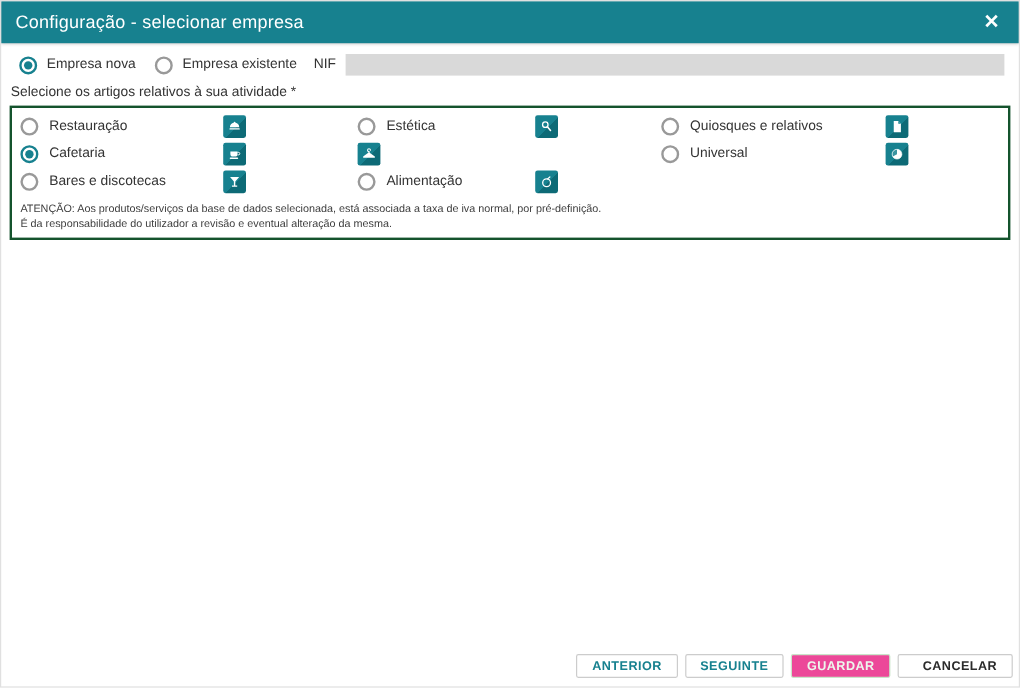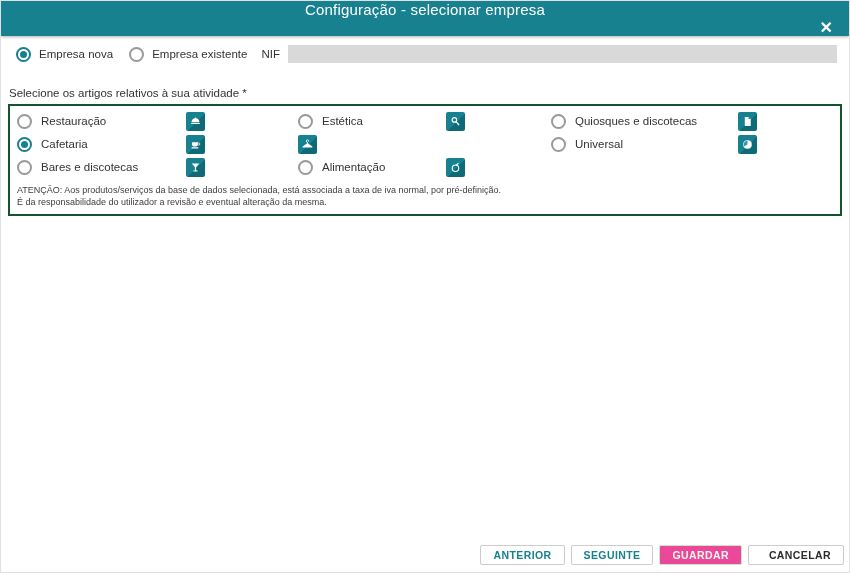--- a/index.html
+++ b/index.html
@@ -1,40 +1,40 @@
 <!DOCTYPE html>
 <html><head>
 <meta charset="utf-8">
 <style>
   * { margin:0; padding:0; box-sizing:border-box; }
   body { width:850px; height:573px; background:#fff; font-family:"Liberation Sans", sans-serif; }
   .dialog { width:850px; height:573px; position:relative; background:#fff; border:1px solid #e0e0e0; overflow:hidden; }
 
   
   .titlebar { height:35px; background:#17818F; display:flex; align-items:center; padding:0 12px;
-              box-shadow:0 1px 3px rgba(0,0,0,.3); position:relative; z-index:2;flex-direction:column; }
+              box-shadow:0 1px 3px rgba(0,0,0,.3); position:relative; z-index:2; }
   .titlebar .title { color:#fff; font-size:15px; letter-spacing:.2px; }
   .titlebar .close { margin-left:auto; color:#fff; font-size:16px; font-weight:bold; cursor:pointer; line-height:1; padding:2px 4px; }
 
   
   .row1 { display:flex; align-items:center; margin:9px 12px 0 15px; height:18px; }
   .pair { display:flex; align-items:center; gap:8px; }
   .pair + .pair { margin-left:16px;justify-content:center; }
   .lbl { font-size:11.5px; color:#333; white-space:nowrap; }
   .nif-label { font-size:11.5px; color:#333; margin-left:14px; }
   .nif-input { flex:1; height:18px; margin-left:8px; background:#d9d9d9; border:none; outline:none;
                font-size:11.5px; padding:0 6px; color:#333; }
 
   
   .radio { width:15px; height:15px; min-width:15px; border:2px solid #999; border-radius:50%;
            background:#fff; position:relative; display:inline-block; cursor:pointer; }
   .radio.selected { border-color:#17818F; }
   .radio.selected::after { content:""; position:absolute; inset:2px; border-radius:50%; background:#17818F; }
 
-  .prompt { font-size:11.5px; color:#333; margin:24px 12px 5px 8px; }
+  .prompt { font-size:11.5px; color:#333; margin:8px 12px 5px 8px; }
 
   
   .panel { margin:0 7px; border:2px solid #14532d; padding:5px 7px 6px 7px; background:#fff; }
   .grid { display:grid; grid-template-columns:281px 253px 1fr; row-gap:3px; }
   .cell { height:20px; display:flex; align-items:center; }
   .opt { display:flex; align-items:center; gap:9px; cursor:pointer; }
   .grid .cell:nth-child(3n+1) .opt { width:169px; }
   .grid .cell:nth-child(3n+2) .opt { width:148px;text-align:center; }
   .grid .cell:nth-child(3n)   .opt { width:187px; }
   .opt-label { font-size:11.5px; color:#333; white-space:nowrap; }
@@ -103,21 +103,21 @@
           <svg viewBox="0 0 24 24">
               <circle cx="10" cy="9" r="4.2" fill="none" stroke="#fff" stroke-width="2"></circle>
               <path d="M13.2 12.2 L18 18" stroke="#fff" stroke-width="2.4" stroke-linecap="round"></path>
             </svg>
         </span>
       </div>
 
       <div class="cell">
         <span class="opt">
           <span class="radio"></span>
-          <span class="opt-label">Quiosques e discotecas</span>
+          <span class="opt-label">Quiosques e relativos</span>
         </span>
         <span class="tile">
           <svg viewBox="0 0 24 24">
               <path fill="#fff" d="M7 3.5h7l4 4v13H7z"></path>
               <path fill="#17818F" d="M14 3.5l4 4h-4z"></path>
             </svg>
         </span>
       </div>
 
       <div class="cell">

